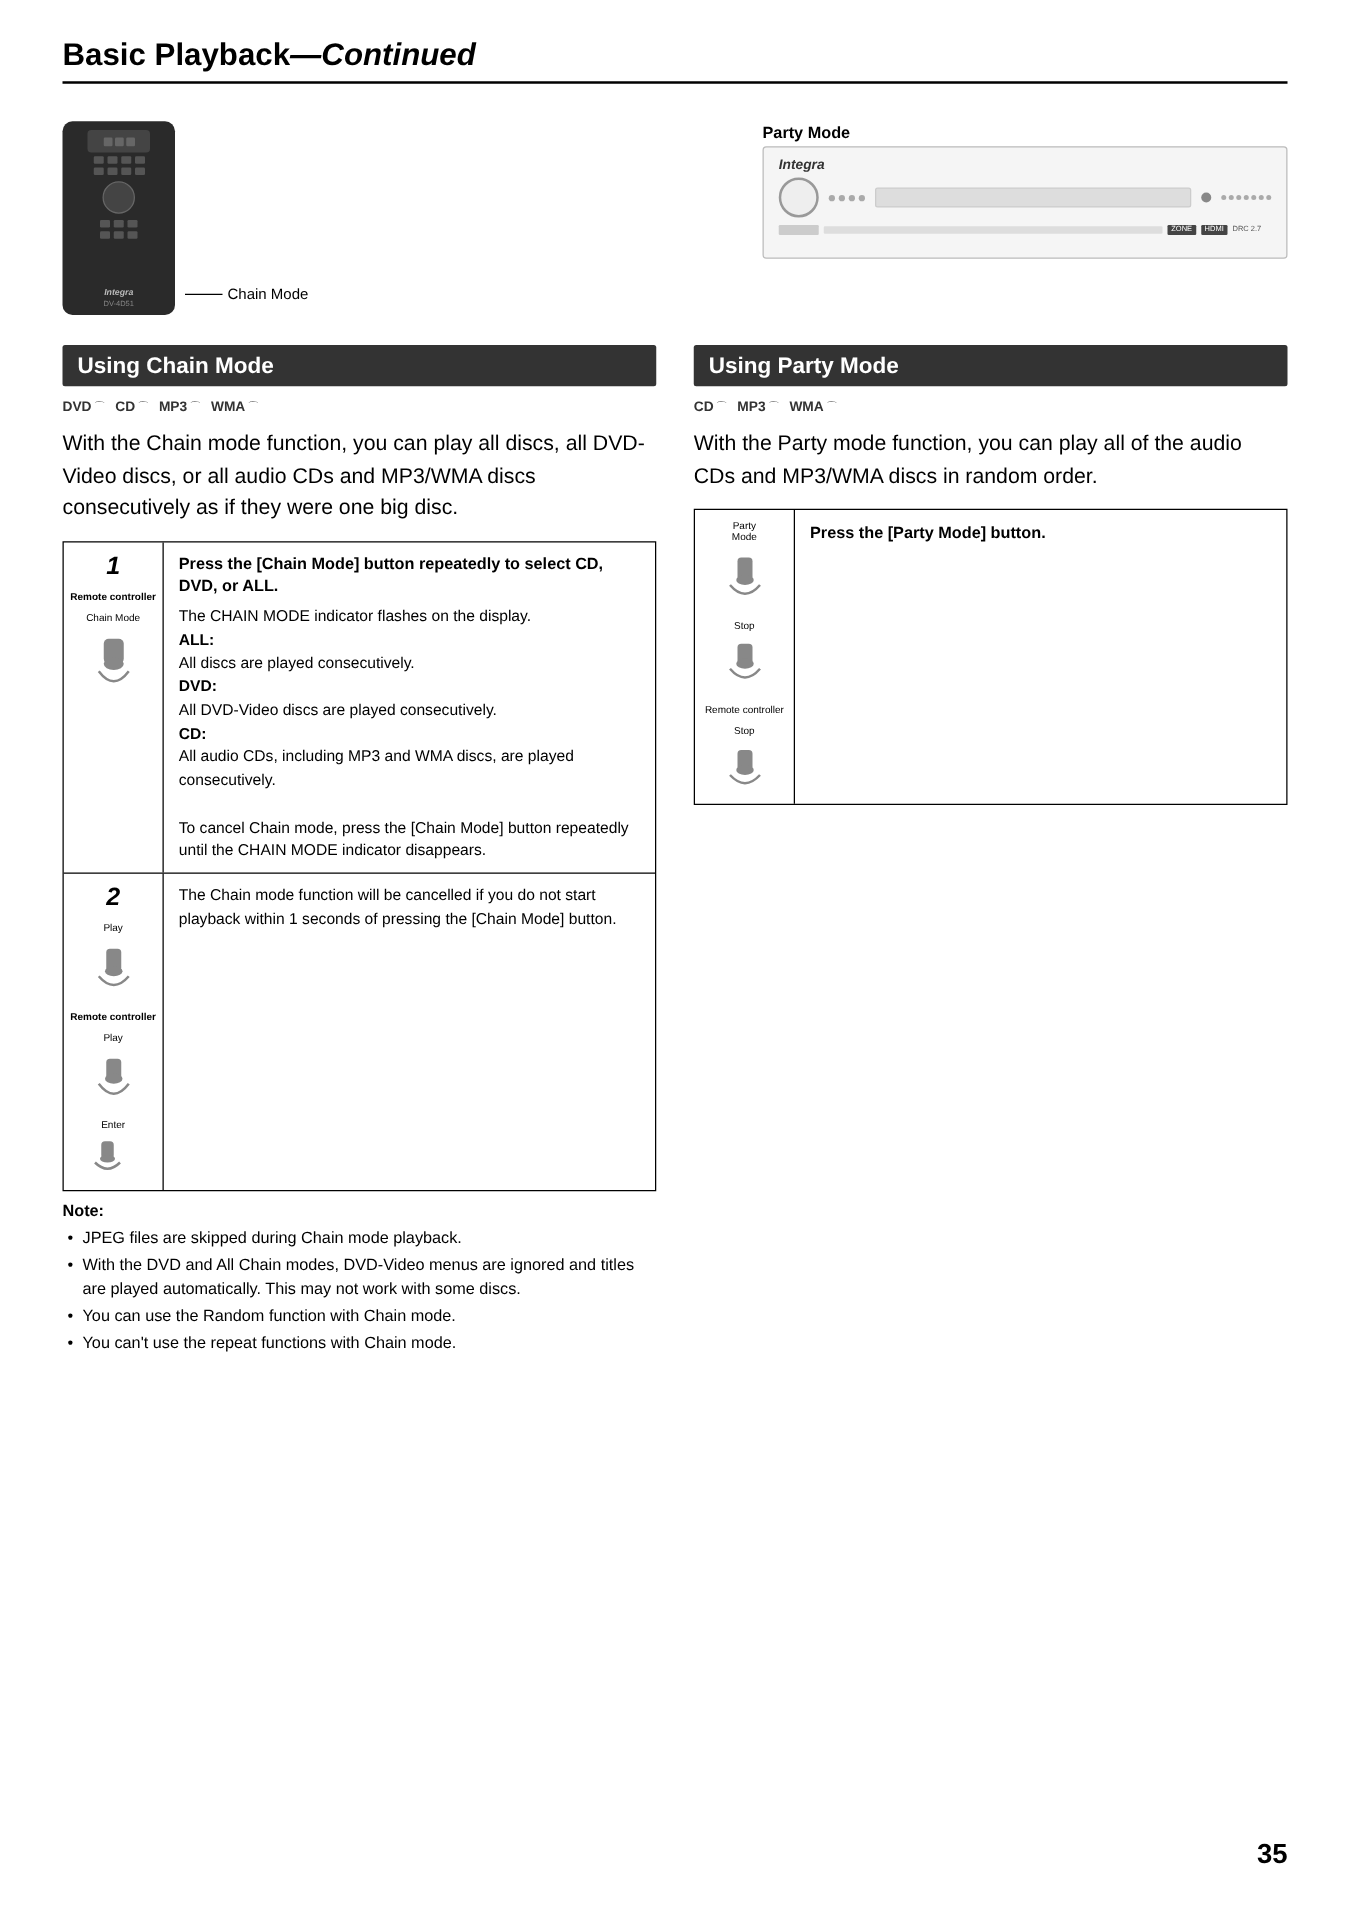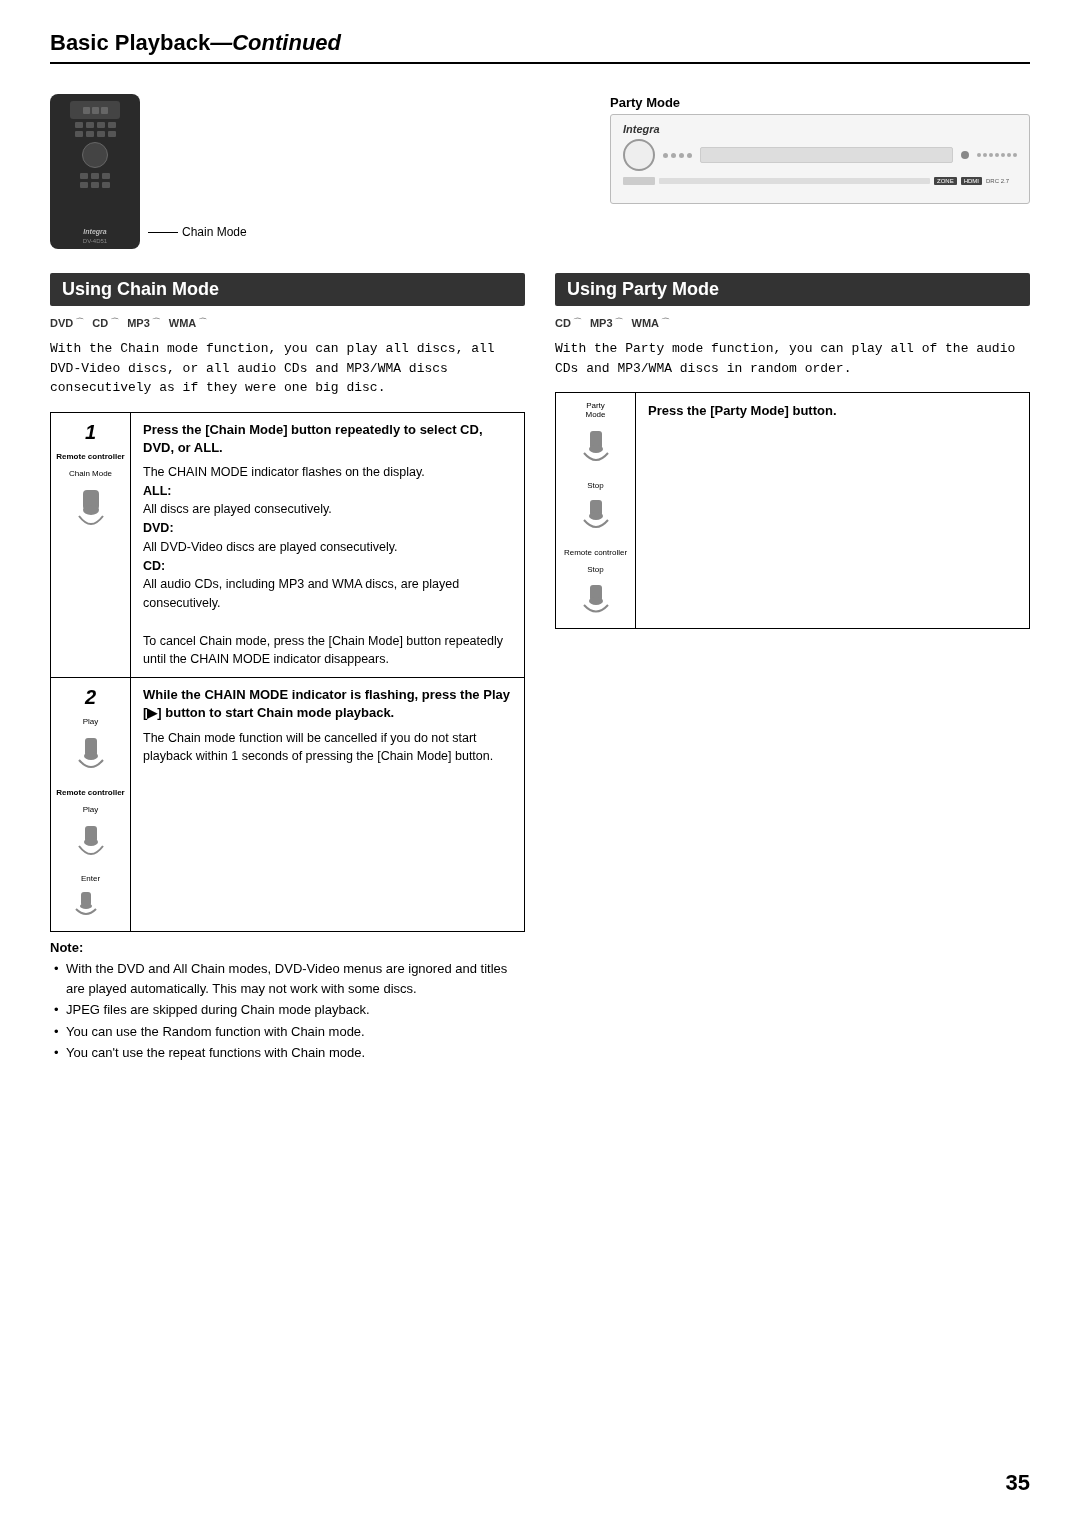--- a/index.html
+++ b/index.html
@@ -17,21 +17,21 @@
       padding: 30px 50px 60px 50px;
     }
 
     
     .page-header {
       border-bottom: 2px solid #000;
       padding-bottom: 6px;
       margin-bottom: 20px;
     }
     .page-header-title {
-      font-size: 22px;
+      font-size: 25px;
       font-weight: bold;
       font-style: italic;
     }
     .page-header-title span.bold-part {
       font-style: normal;
       font-weight: bold;
     }
 
     
     .top-diagrams {
@@ -93,24 +93,23 @@
       font-size: 11px;
       font-weight: bold;
       color: #333;
     }
     .format-arc {
       font-size: 9px;
       color: #333;
     }
 
     .section-description {
-      font-size: 13px;
+      font-size: 17px;
       line-height: 1.5;
       margin-bottom: 14px;
-      font-family: Liberation Mono, monospace;
     }
 
     
     .steps-table {
       border: 1px solid #000;
       width: 100%;
     }
 
     .step-row {
       display: flex;
@@ -398,33 +397,32 @@
             <div style="font-size:8px;text-align:center;margin-top:2px;">Enter</div>
             <div style="width:40px;height:32px;">
               <svg width="36" height="30" viewBox="0 0 36 30">
                 <rect x="10" y="1" width="10" height="14" rx="3" fill="#888"></rect>
                 <ellipse cx="15" cy="15" rx="6" ry="3" fill="#888"></ellipse>
                 <path d="M5 18 Q15 28 25 18" stroke="#888" stroke-width="2" fill="none"></path>
               </svg>
             </div>
           </div>
           <div class="step-content-col">
-            <div class="step-title"><span>While the CHAIN MODE indicator is flashing, press the Play [▶] button to start Chain mode playback.</span></div>
             <div class="step-body">
               The Chain mode function will be cancelled if you do not start playback within 1 seconds of pressing the [Chain Mode] button.
             </div>
           </div>
         </div>
       </div>
 
       <div class="notes-section">
         <div class="notes-title">Note:</div>
         <ul class="notes-list">
+          <li>JPEG files are skipped during Chain mode playback.</li>
           <li>With the DVD and All Chain modes, DVD-Video menus are ignored and titles are played automatically. This may not work with some discs.</li>
-          <li>JPEG files are skipped during Chain mode playback.</li>
           <li>You can use the Random function with Chain mode.</li>
           <li>You can't use the repeat functions with Chain mode.</li>
         </ul>
       </div>
     </div>
 
     <div class="section-right">
       <div class="section-heading">Using Party Mode</div>
 
       <div class="format-badges">

